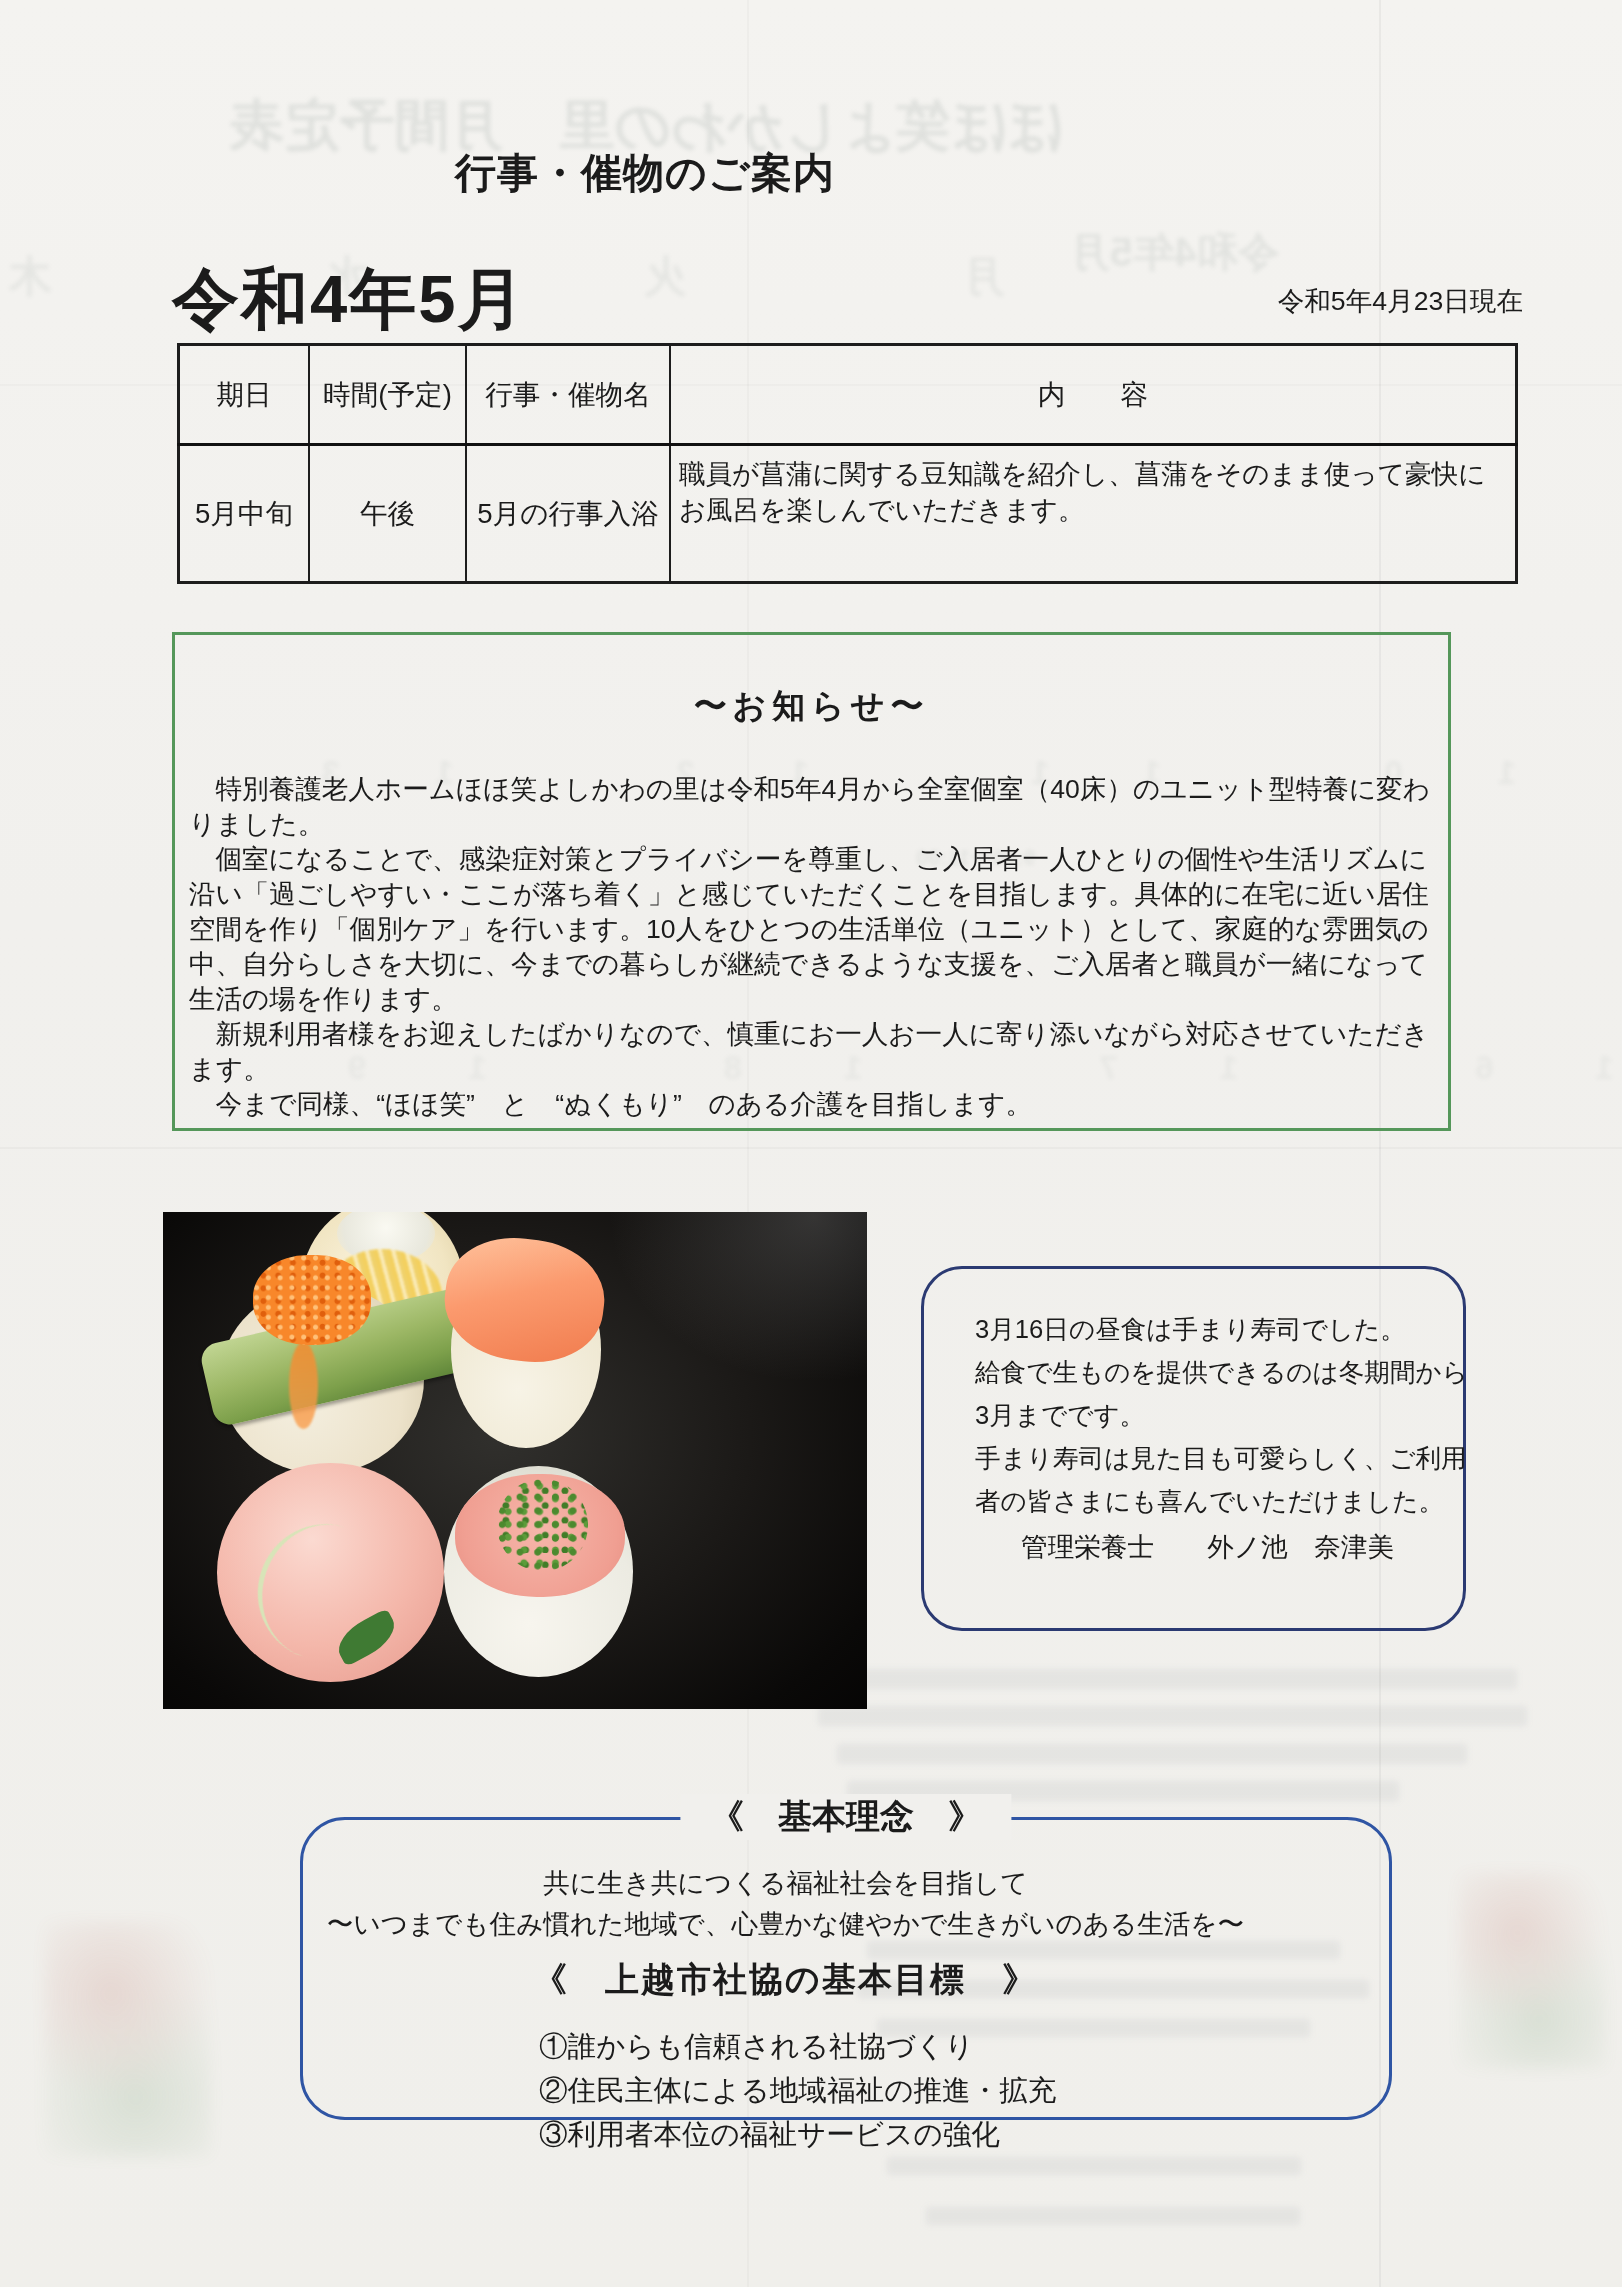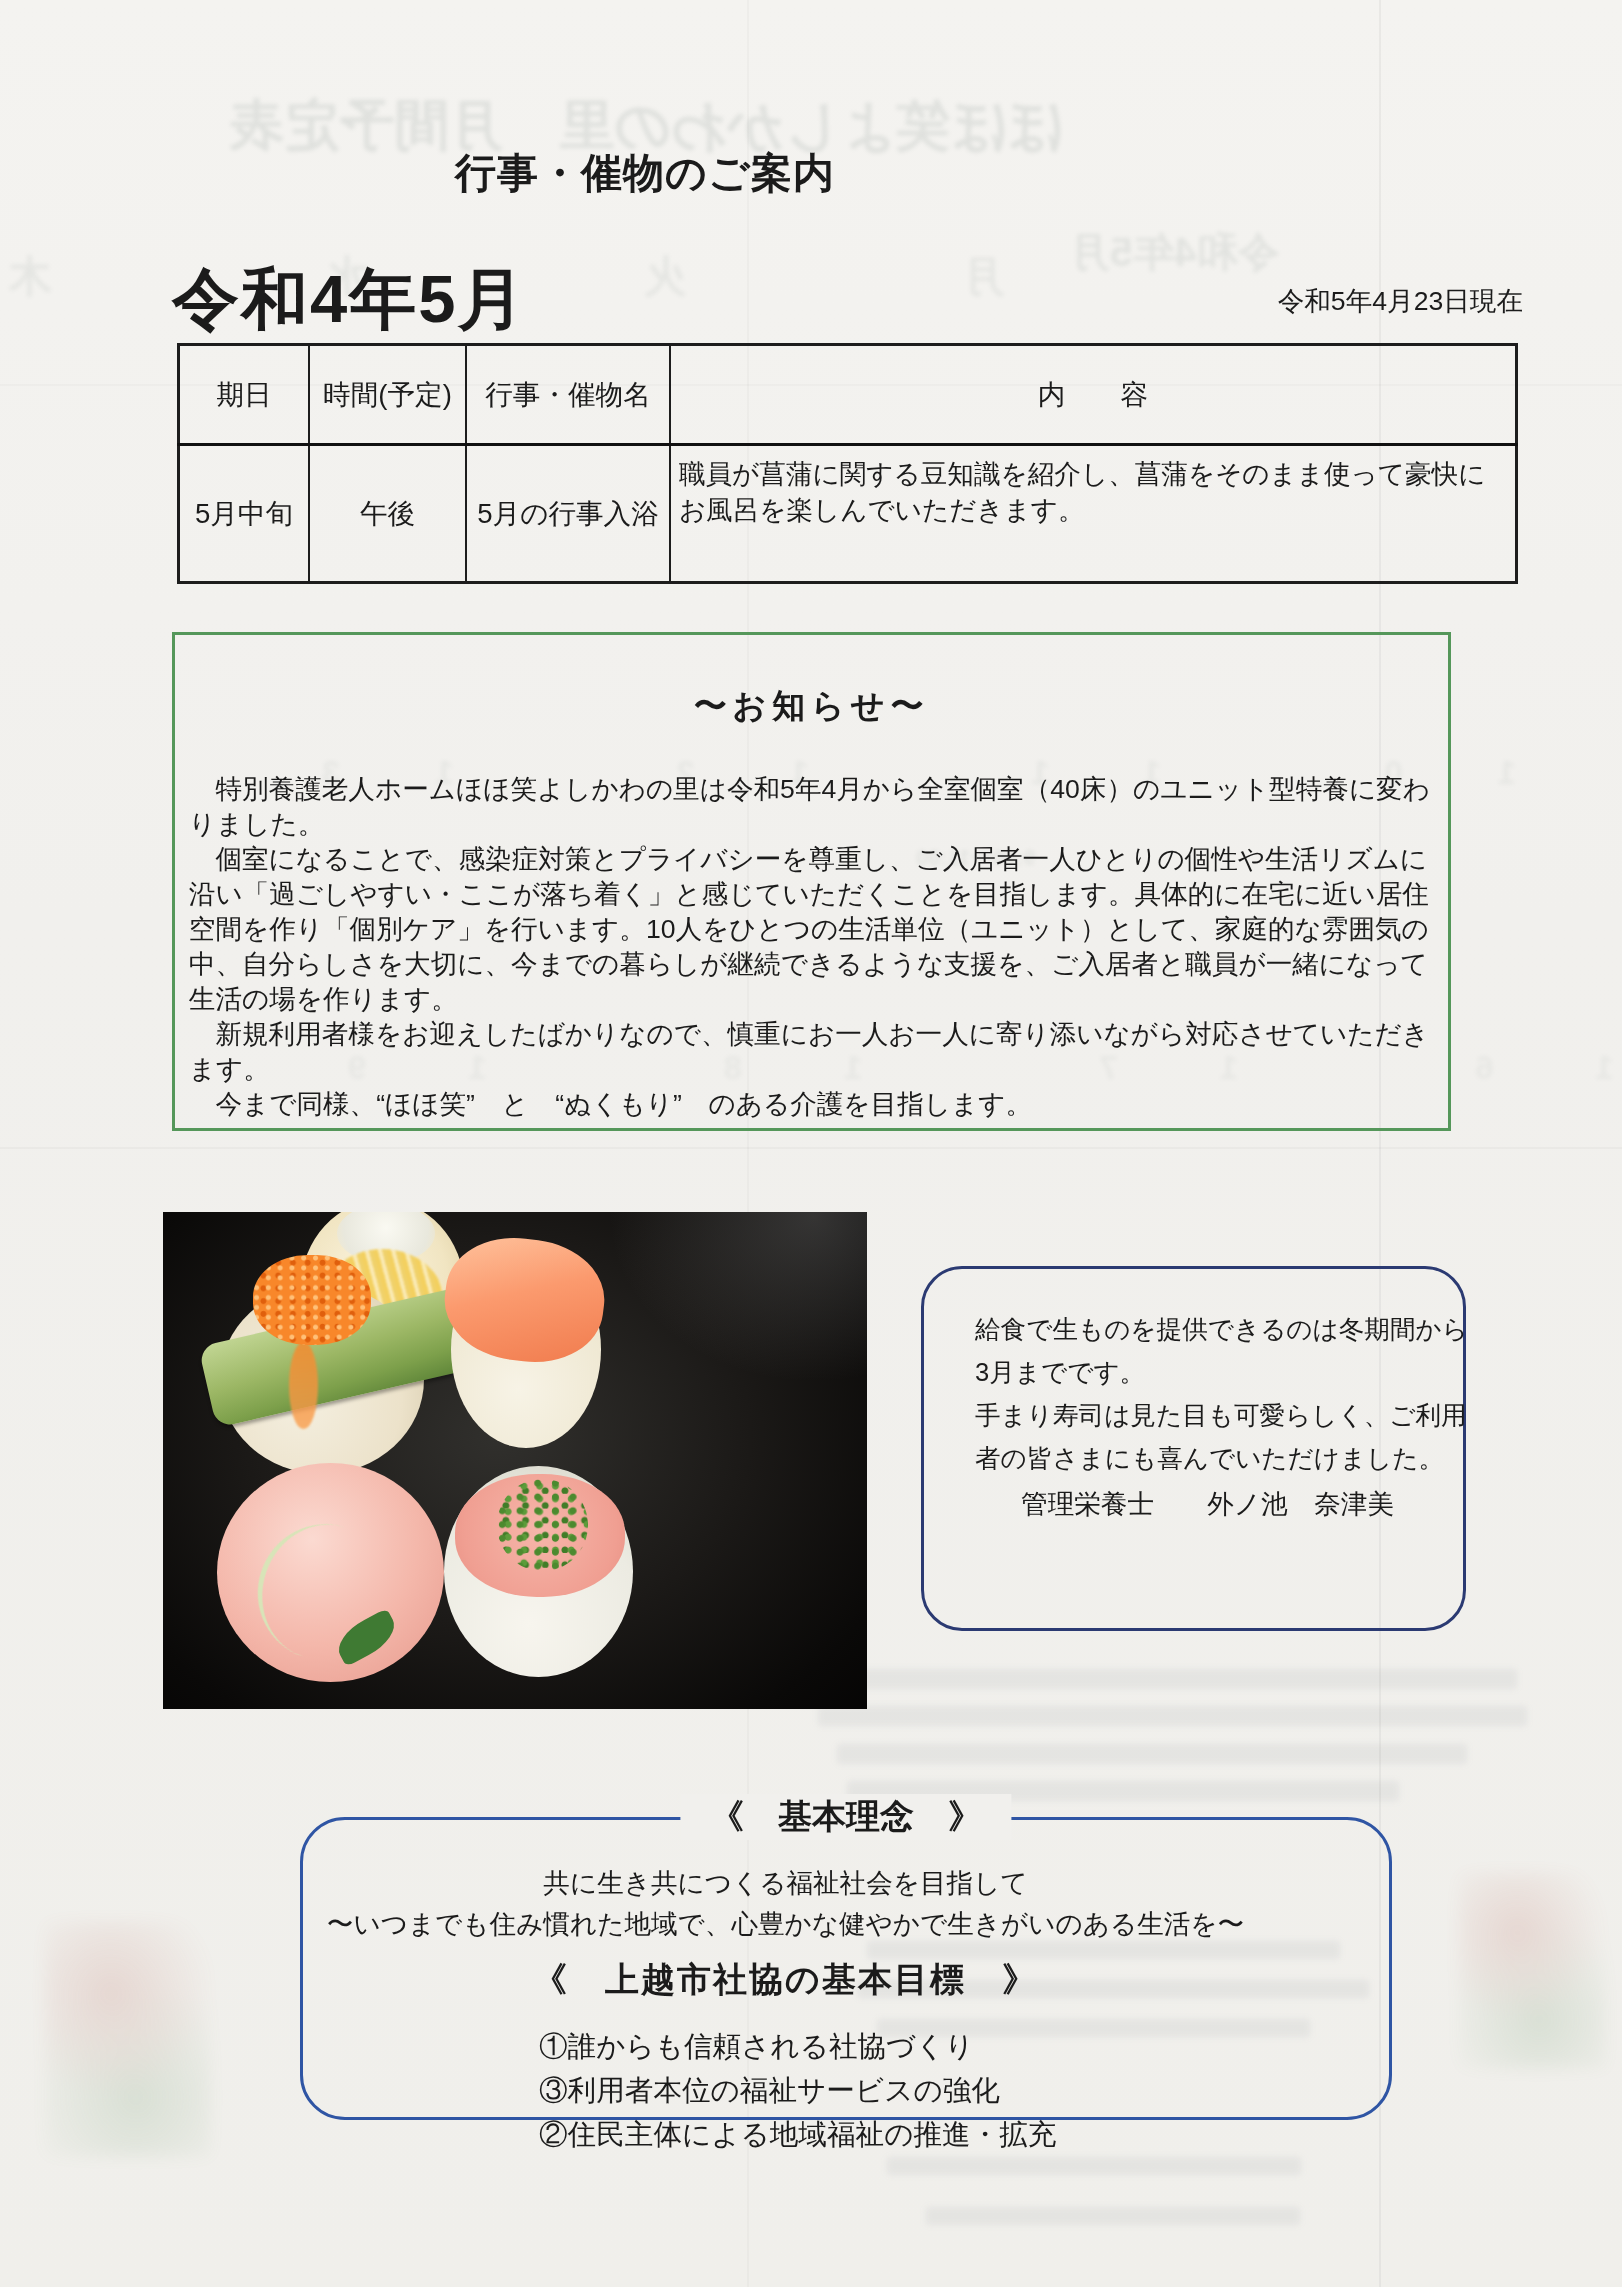--- a/index.html
+++ b/index.html
@@ -179,34 +179,35 @@
       <div class="sprout-leaf"></div>
     </div>
     <div class="ball ball-negitoro">
       <div class="negitoro"></div>
       <div class="scallions"></div>
     </div>
   </div>
 
   <div class="note-box">
     <div class="note-text">
+      <p>3月16日の昼食は手まり寿司でした。</p>
       <p>給食で生ものを提供できるのは冬期間から3月までです。</p>
       <p>手まり寿司は見た目も可愛らしく、ご利用者の皆さまにも喜んでいただけました。</p>
     </div>
     <div class="note-signature">管理栄養士　　外ノ池　奈津美</div>
   </div>
 
   <div class="principles-box">
     <div class="principles-legend">《　基本理念　》</div>
     <div class="principles-content">
       <div class="slogan">共に生き共につくる福祉社会を目指して</div>
       <div class="slogan">〜いつまでも住み慣れた地域で、心豊かな健やかで生きがいのある生活を〜</div>
       <div class="goals-heading">《　上越市社協の基本目標　》</div>
       <div class="goals">
         <div>①誰からも信頼される社協づくり</div>
+        <div>②住民主体による地域福祉の推進・拡充</div>
         <div>③利用者本位の福祉サービスの強化</div>
-        <div>②住民主体による地域福祉の推進・拡充</div>
       </div>
     </div>
   </div>
 
 </div>
 
 
 </body></html>

